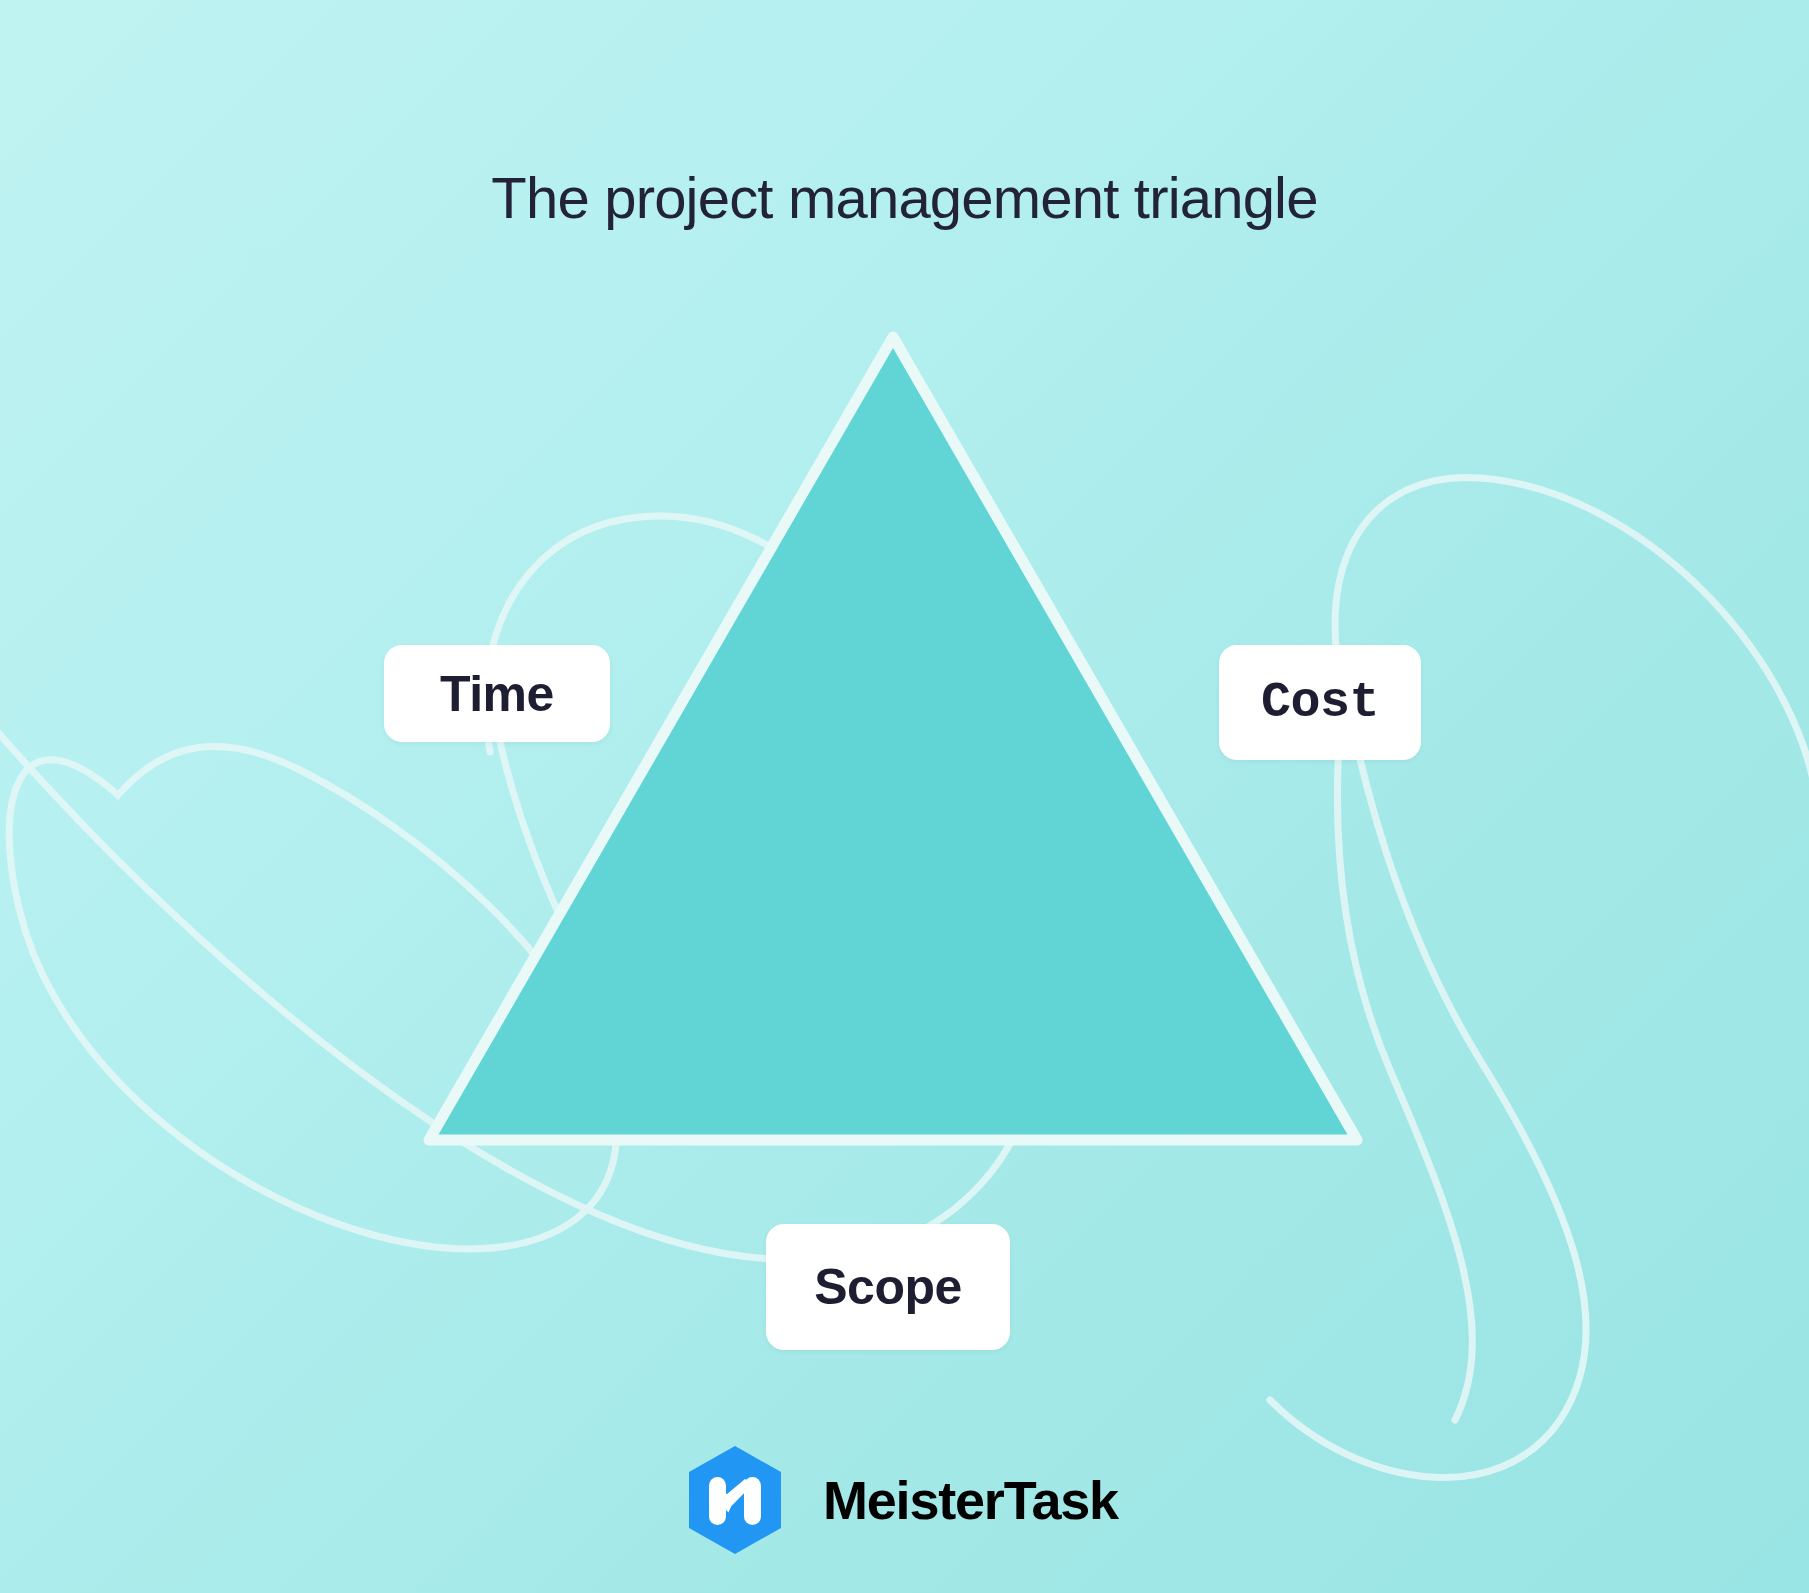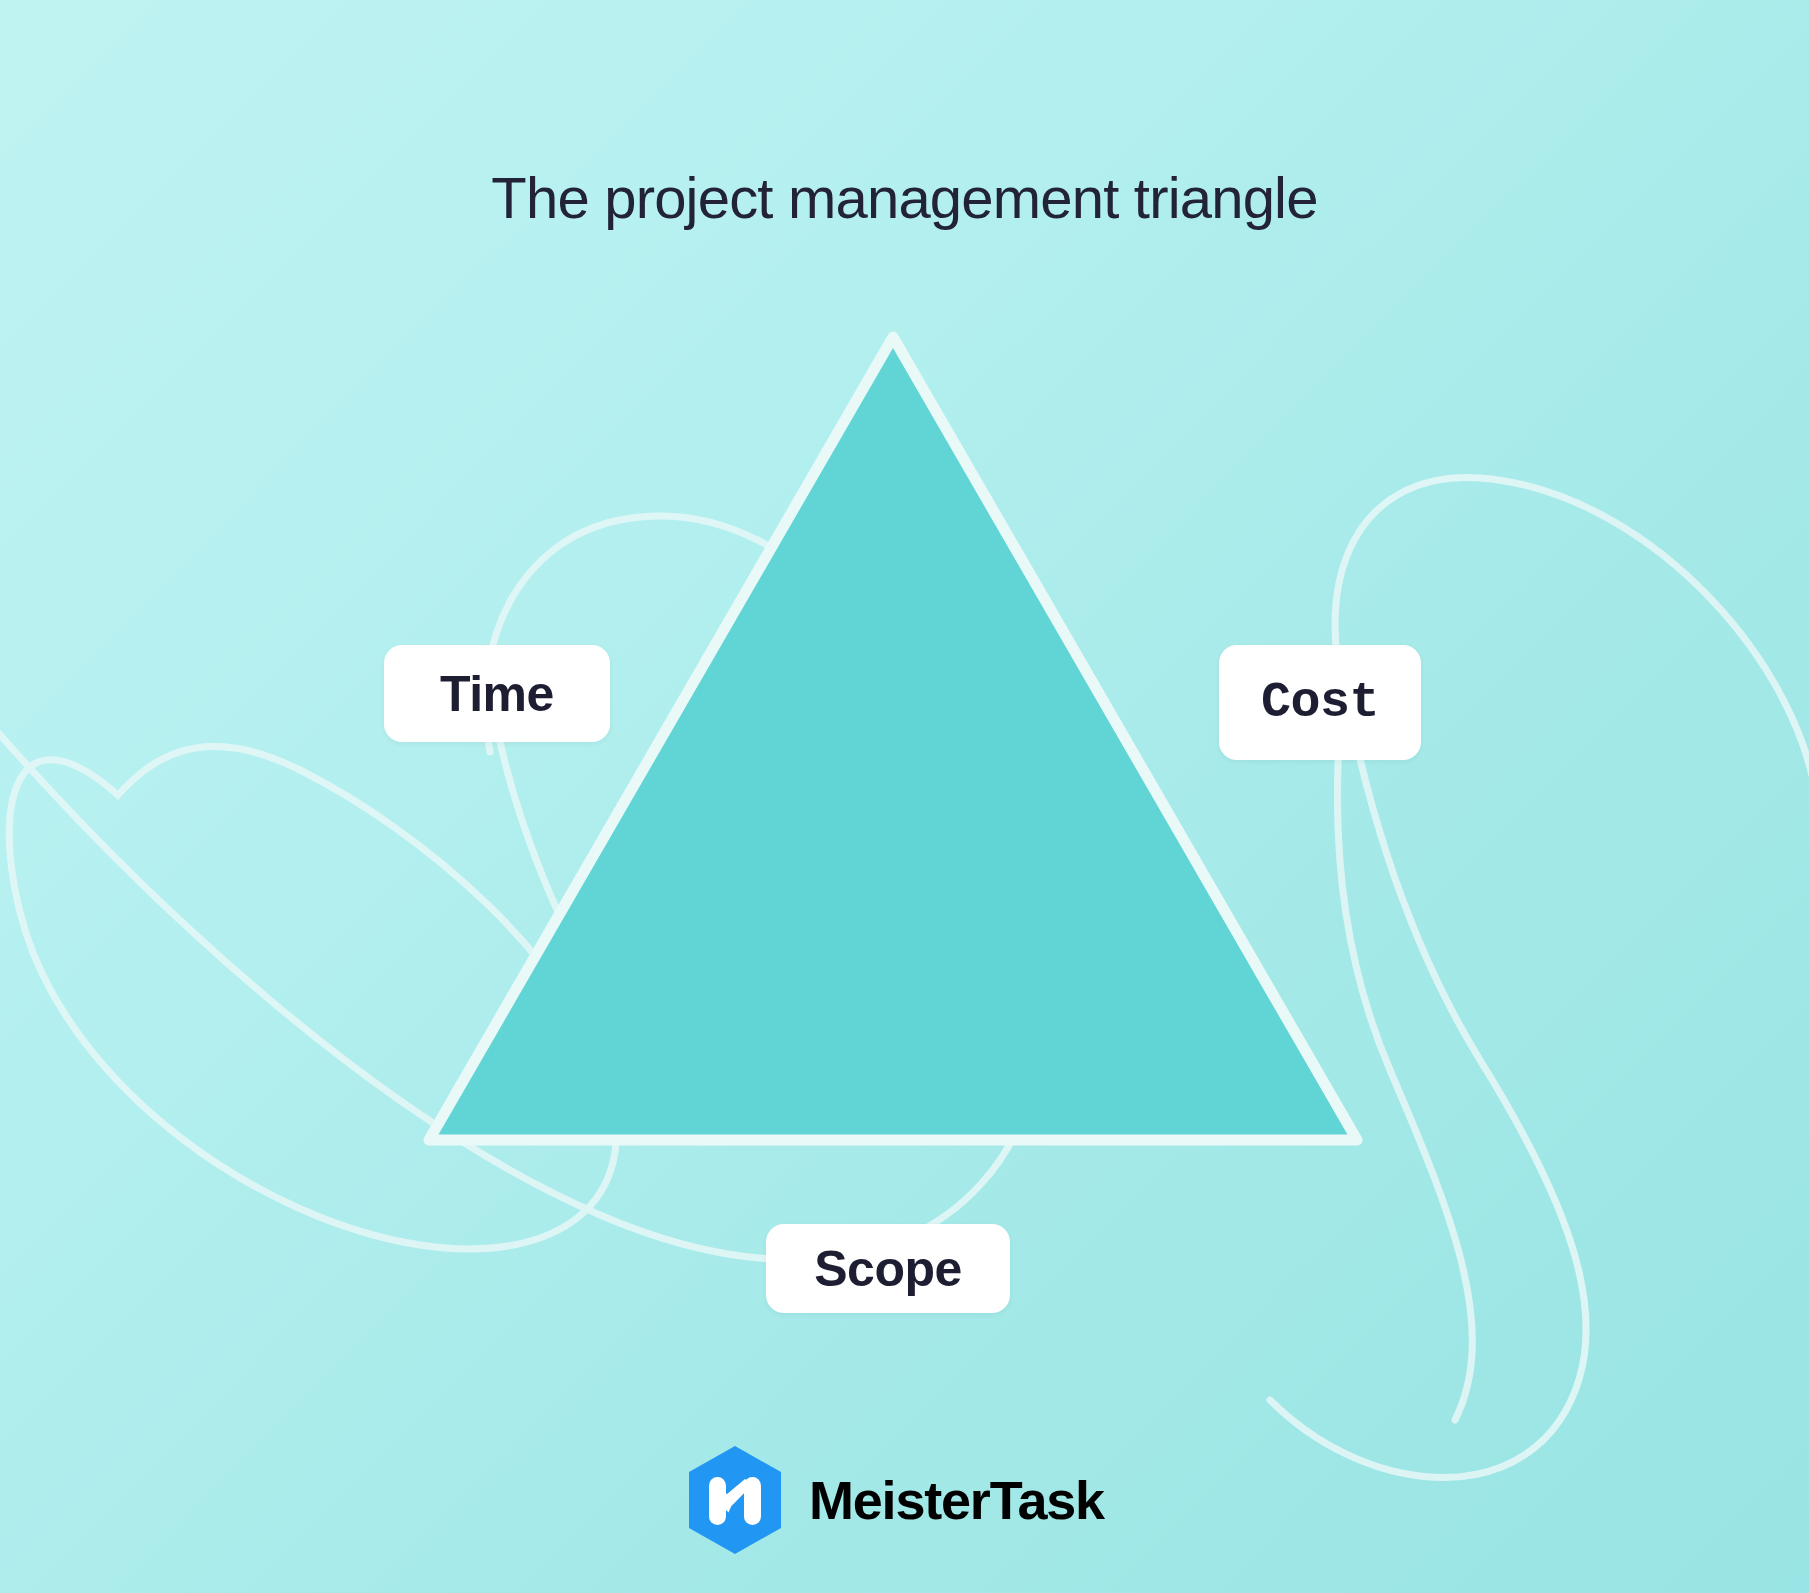--- a/index.html
+++ b/index.html
@@ -51,29 +51,29 @@
     align-items: center;
     justify-content: center;
     color: #1e1e33;
     font-weight: 700;
     font-size: 50px;
     letter-spacing: -0.5px;
     box-shadow: 0 2px 5px rgba(30,60,70,0.06);
   }
   #pill-time  { left: 384px;  top: 645px;  width: 226px; height: 97px; }
   #pill-cost  { left: 1219px; top: 645px;  width: 202px; height: 115px; font-family: Liberation Mono, monospace; }
-  #pill-scope { left: 766px;  top: 1224px; width: 244px; height: 89px; }
+  #pill-scope { left: 766px;  top: 1224px; width: 244px; height: 126px; }
   
   #logo {
     position: absolute;
     left: 683px;
     top: 1444px;
     display: flex;
     align-items: center;
-    gap: 22px;
+    gap: 36px;
   }
   #logo-mark { width: 104px; height: 112px; display: block; }
   #logo-word {
     font-size: 54px;
     font-weight: 700;
     color: #000000;
     letter-spacing: -1.2px;
     line-height: 1;
     white-space: nowrap;
   }

